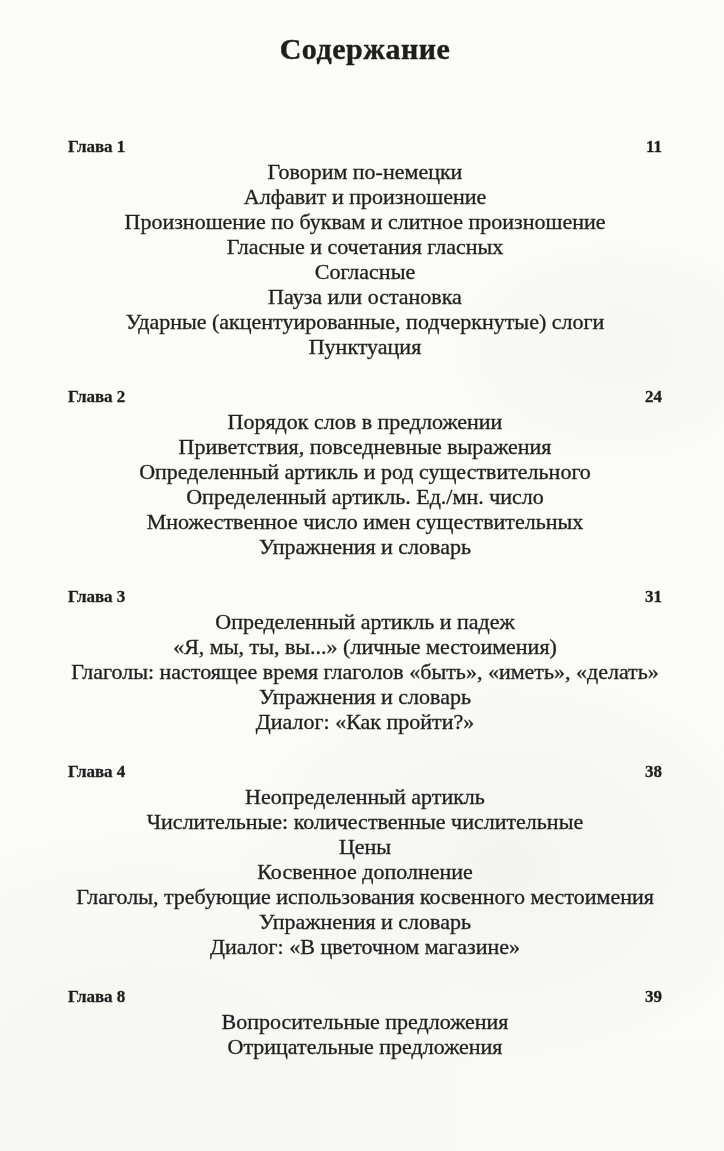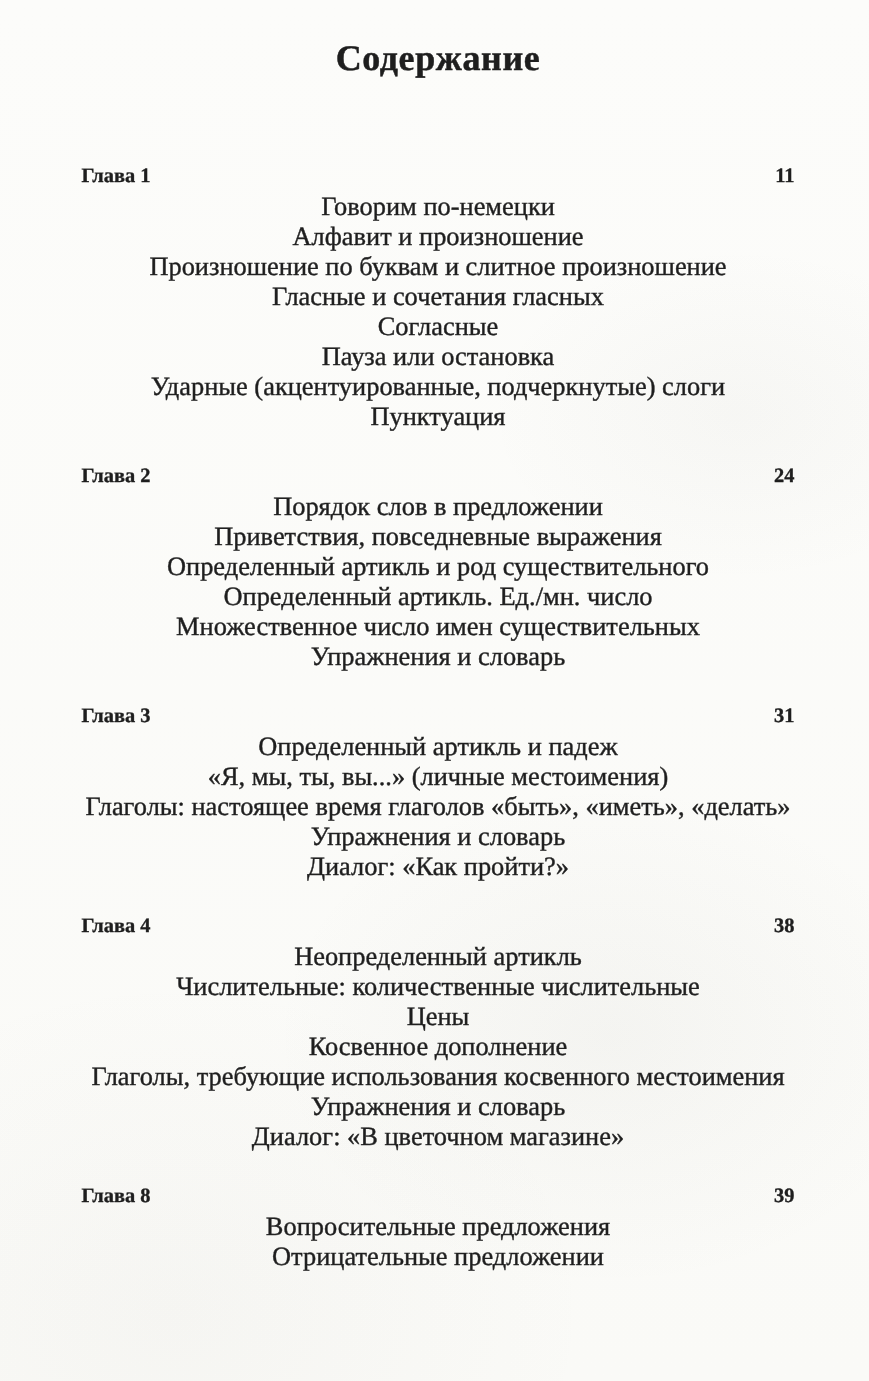--- a/index.html
+++ b/index.html
@@ -132,17 +132,17 @@
           <li class="toc-entry">Диалог: «В цветочном магазине»</li>
         </ul>
       </section>
       <section class="chapter">
         <div class="chapter-head">
           <span class="chapter-title">Глава 8</span>
           <span class="chapter-page">39</span>
         </div>
         <ul class="chapter-items">
           <li class="toc-entry">Вопросительные предложения</li>
-          <li class="toc-entry">Отрицательные предложении</li>
+          <li class="toc-entry">Отрицательные предложения</li>
         </ul>
       </section>
     </section>
 </main>
 
 </body></html>

